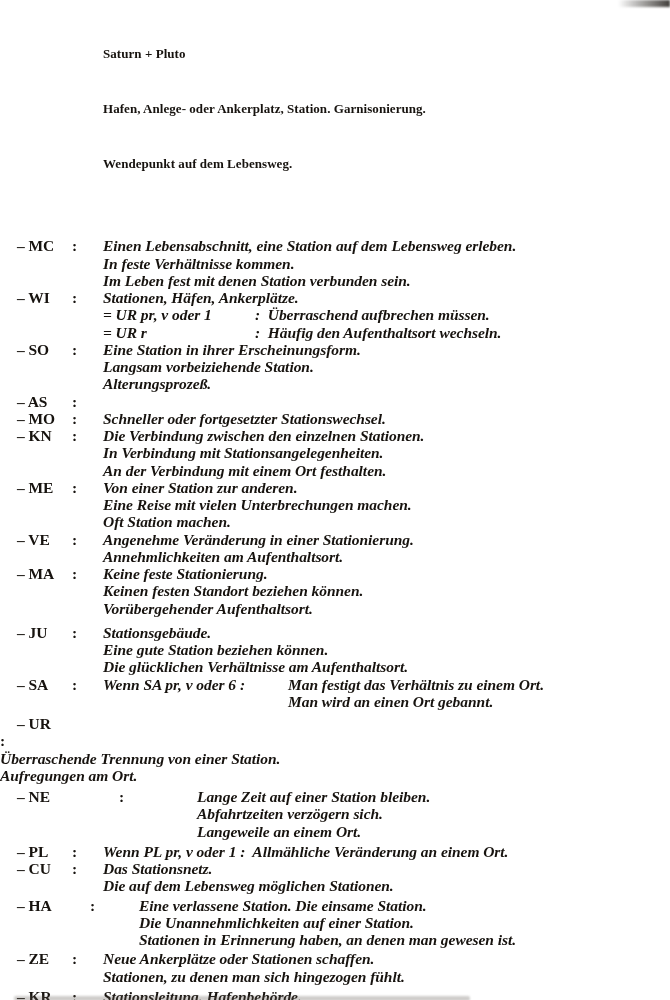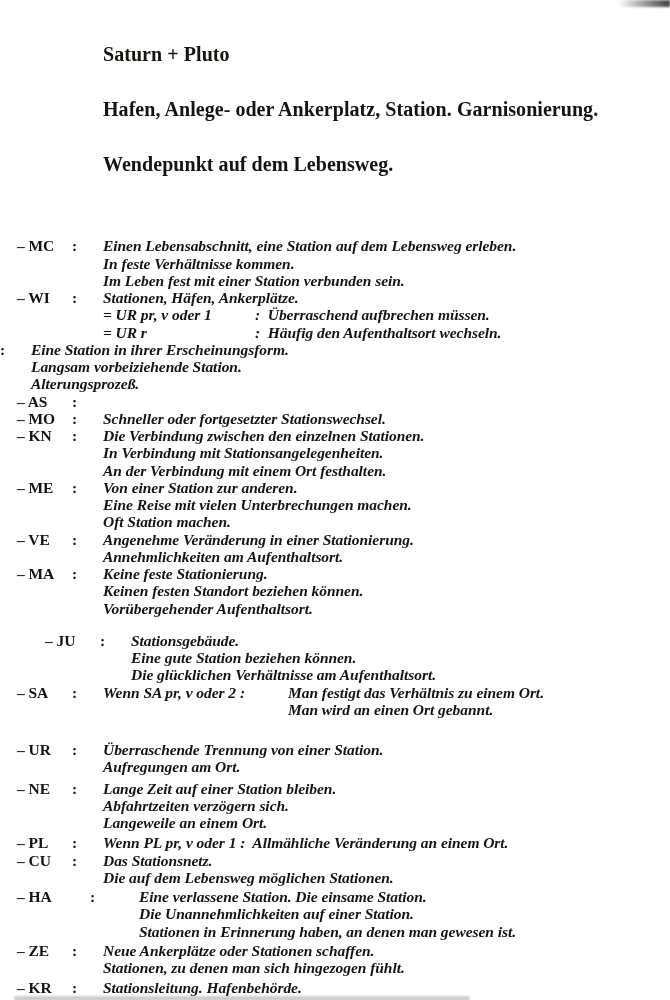--- a/index.html
+++ b/index.html
@@ -10,21 +10,21 @@
     overflow: hidden;
     font-family: "Liberation Serif", "DejaVu Serif", serif;
     font-weight: 700;
     color: #17130f;
     -webkit-font-smoothing: antialiased;
   }
   .page { position: absolute; inset: 0; }
 
   .head {
     margin: 8px 0 0 103px;
-    font-size: 20px;
+    font-size: 13px;
     line-height: 18.4px;
     letter-spacing: 0.05px;
     white-space: pre;
   }
 
   .entries {
     margin-top: 27px;
     font-size: 15.5px;
     line-height: 17.25px;
     letter-spacing: -0.05px;
@@ -41,23 +41,23 @@
   .txt { flex: 1; min-width: 0; }
   .line { white-space: pre; font-style: italic; }
 
   
   .sub-left  { display: inline-block; width: 152px; }
   
   .cols-left { display: inline-block; width: 185px; }
   .indent2   { padding-left: 185px; }
 
   
-  .entry:nth-child(10) { margin-top: 15px; padding-left: 28px; }  
-  .entry:nth-child(12) { margin-top: 23px; }  
-  .entry:nth-child(13) { margin-top: 4px; }  
+  .entry:nth-child(10) { margin-top: 7px; }  
+  .entry:nth-child(12) { margin-top: 5px; flex-direction: column; }  
+  .entry:nth-child(13) { margin-top: 4px; gap: 47px; }  
   .entry:nth-child(14) { margin-top: 3px; justify-content: center; }  
   .entry:nth-child(16) { margin-top: 2px; gap: 18px; }  
   .entry:nth-child(17) { margin-top: 2px; }  
   .entry:nth-child(18) { margin-top: 3px; }  
   .entry:nth-child(19) { margin-top: 2px; }  
   .entry:nth-child(20) { margin-top: 6px; }  
   .entry:nth-child(21) { margin-top: 5px; }  
   .entry:nth-child(22) { margin-top: 5px; }  
 
   
@@ -87,33 +87,34 @@
     <div>Wendepunkt auf dem Lebensweg.</div>
   </header>
 
   <main class="entries">
       <div class="entry">
         <div class="lab">– MC</div>
         <div class="col">:</div>
         <div class="txt">
           <div class="line">Einen Lebensabschnitt, eine Station auf dem Lebensweg erleben.</div>
           <div class="line">In feste Verhältnisse kommen.</div>
-          <div class="line">Im Leben fest mit einer Station verbunden sein.</div>
+          <div class="line">Im Leben fest mit denen Station verbunden sein.</div>
         </div>
       </div>
       <div class="entry">
         <div class="lab">– WI</div>
         <div class="col">:</div>
         <div class="txt">
           <div class="line">Stationen, Häfen, Ankerplätze.</div>
           <div class="line sub"><span class="sub-left">= UR pr, v oder 1</span><span>:  Überraschend aufbrechen müssen.</span></div>
           <div class="line sub"><span class="sub-left">= UR r</span><span>:  Häufig den Aufenthaltsort wechseln.</span></div>
         </div>
       </div>
       <div class="entry">
+        <div class="lab">– SO</div>
         <div class="col">:</div>
         <div class="txt">
           <div class="line">Eine Station in ihrer Erscheinungsform.</div>
           <div class="line">Langsam vorbeiziehende Station.</div>
           <div class="line">Alterungsprozeß.</div>
         </div>
       </div>
       <div class="entry">
         <div class="lab">– AS</div>
         <div class="col">:</div>
@@ -166,21 +167,21 @@
         <div class="txt">
           <div class="line">Stationsgebäude.</div>
           <div class="line">Eine gute Station beziehen können.</div>
           <div class="line">Die glücklichen Verhältnisse am Aufenthaltsort.</div>
         </div>
       </div>
       <div class="entry">
         <div class="lab">– SA</div>
         <div class="col">:</div>
         <div class="txt">
-          <div class="line cols"><span class="cols-left">Wenn SA pr, v oder 2 :</span><span>Man festigt das Verhältnis zu einem Ort.</span></div>
+          <div class="line cols"><span class="cols-left">Wenn SA pr, v oder 6 :</span><span>Man festigt das Verhältnis zu einem Ort.</span></div>
           <div class="line indent2">Man wird an einen Ort gebannt.</div>
         </div>
       </div>
       <div class="entry">
         <div class="lab">– UR</div>
         <div class="col">:</div>
         <div class="txt">
           <div class="line">Überraschende Trennung von einer Station.</div>
           <div class="line">Aufregungen am Ort.</div>
         </div>

